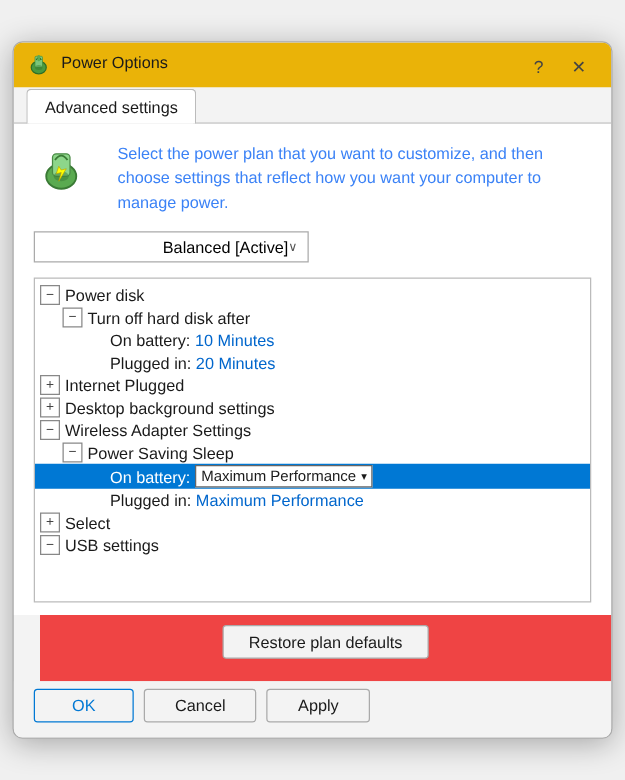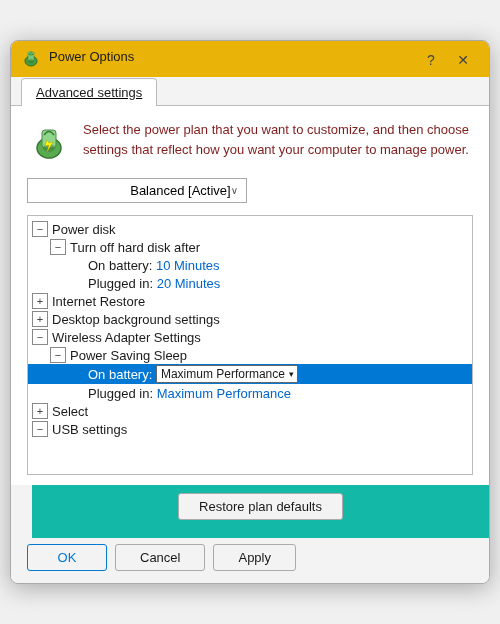--- a/index.html
+++ b/index.html
@@ -62,21 +62,20 @@
       font-size: 14px;
       color: #444;
       border-radius: 4px;
     }
 
     .tab-bar {
       display: flex;
       padding: 0 10px;
       background: #f3f3f3;
       border-bottom: 1px solid #bbb;
-      text-decoration: underline;
     }
 
     .tab {
       padding: 6px 14px;
       font-size: 13px;
       border: 1px solid #bbb;
       border-bottom: none;
       background: white;
       border-radius: 4px 4px 0 0;
       position: relative;
@@ -98,22 +97,23 @@
     }
 
     .power-icon {
       width: 44px;
       height: 44px;
       flex-shrink: 0;
     }
 
     .intro-text {
       font-size: 13px;
-      color: #7f1d1d;
+      color: #3b82f6;
       line-height: 1.5;
+      margin-left: 11px;
     }
 
     .plan-dropdown {
       display: flex;
       align-items: center;
       border: 1px solid #aaa;
       background: white;
       padding: 4px 8px;
       width: 220px;
       margin-bottom: 12px;
@@ -203,21 +203,21 @@
       cursor: pointer;
       color: #1a1a1a;
       height: 18px;
       gap: 4px;
     }
 
     .inline-dropdown-arrow { font-size: 9px; }
 
     .bottom-area {
       padding: 8px 32px;
-      background: #14b8a6;
+      background: #ef4444;
       margin-left: 21px;
     }
 
     .restore-btn {
       display: block;
       margin: 0 auto 10px auto;
       padding: 5px 20px;
       background: #f3f3f3;
       border: 1px solid #aaa;
       cursor: pointer;
@@ -313,21 +313,21 @@
         <span class="link-blue">10 Minutes</span>
       </div>
       <div class="tree-item tree-indent-2">
         <span class="expand-placeholder"></span>
         <span>Plugged in:&nbsp;</span>
         <span class="link-blue">20 Minutes</span>
       </div>
 
       <div class="tree-item tree-indent-0">
         <span class="expand-icon">+</span>
-        <span>Internet Restore</span>
+        <span>Internet Plugged</span>
       </div>
 
       <div class="tree-item tree-indent-0">
         <span class="expand-icon">+</span>
         <span>Desktop background settings</span>
       </div>
 
       <div class="tree-item tree-indent-0">
         <span class="expand-icon">−</span>
         <span>Wireless Adapter Settings</span>

